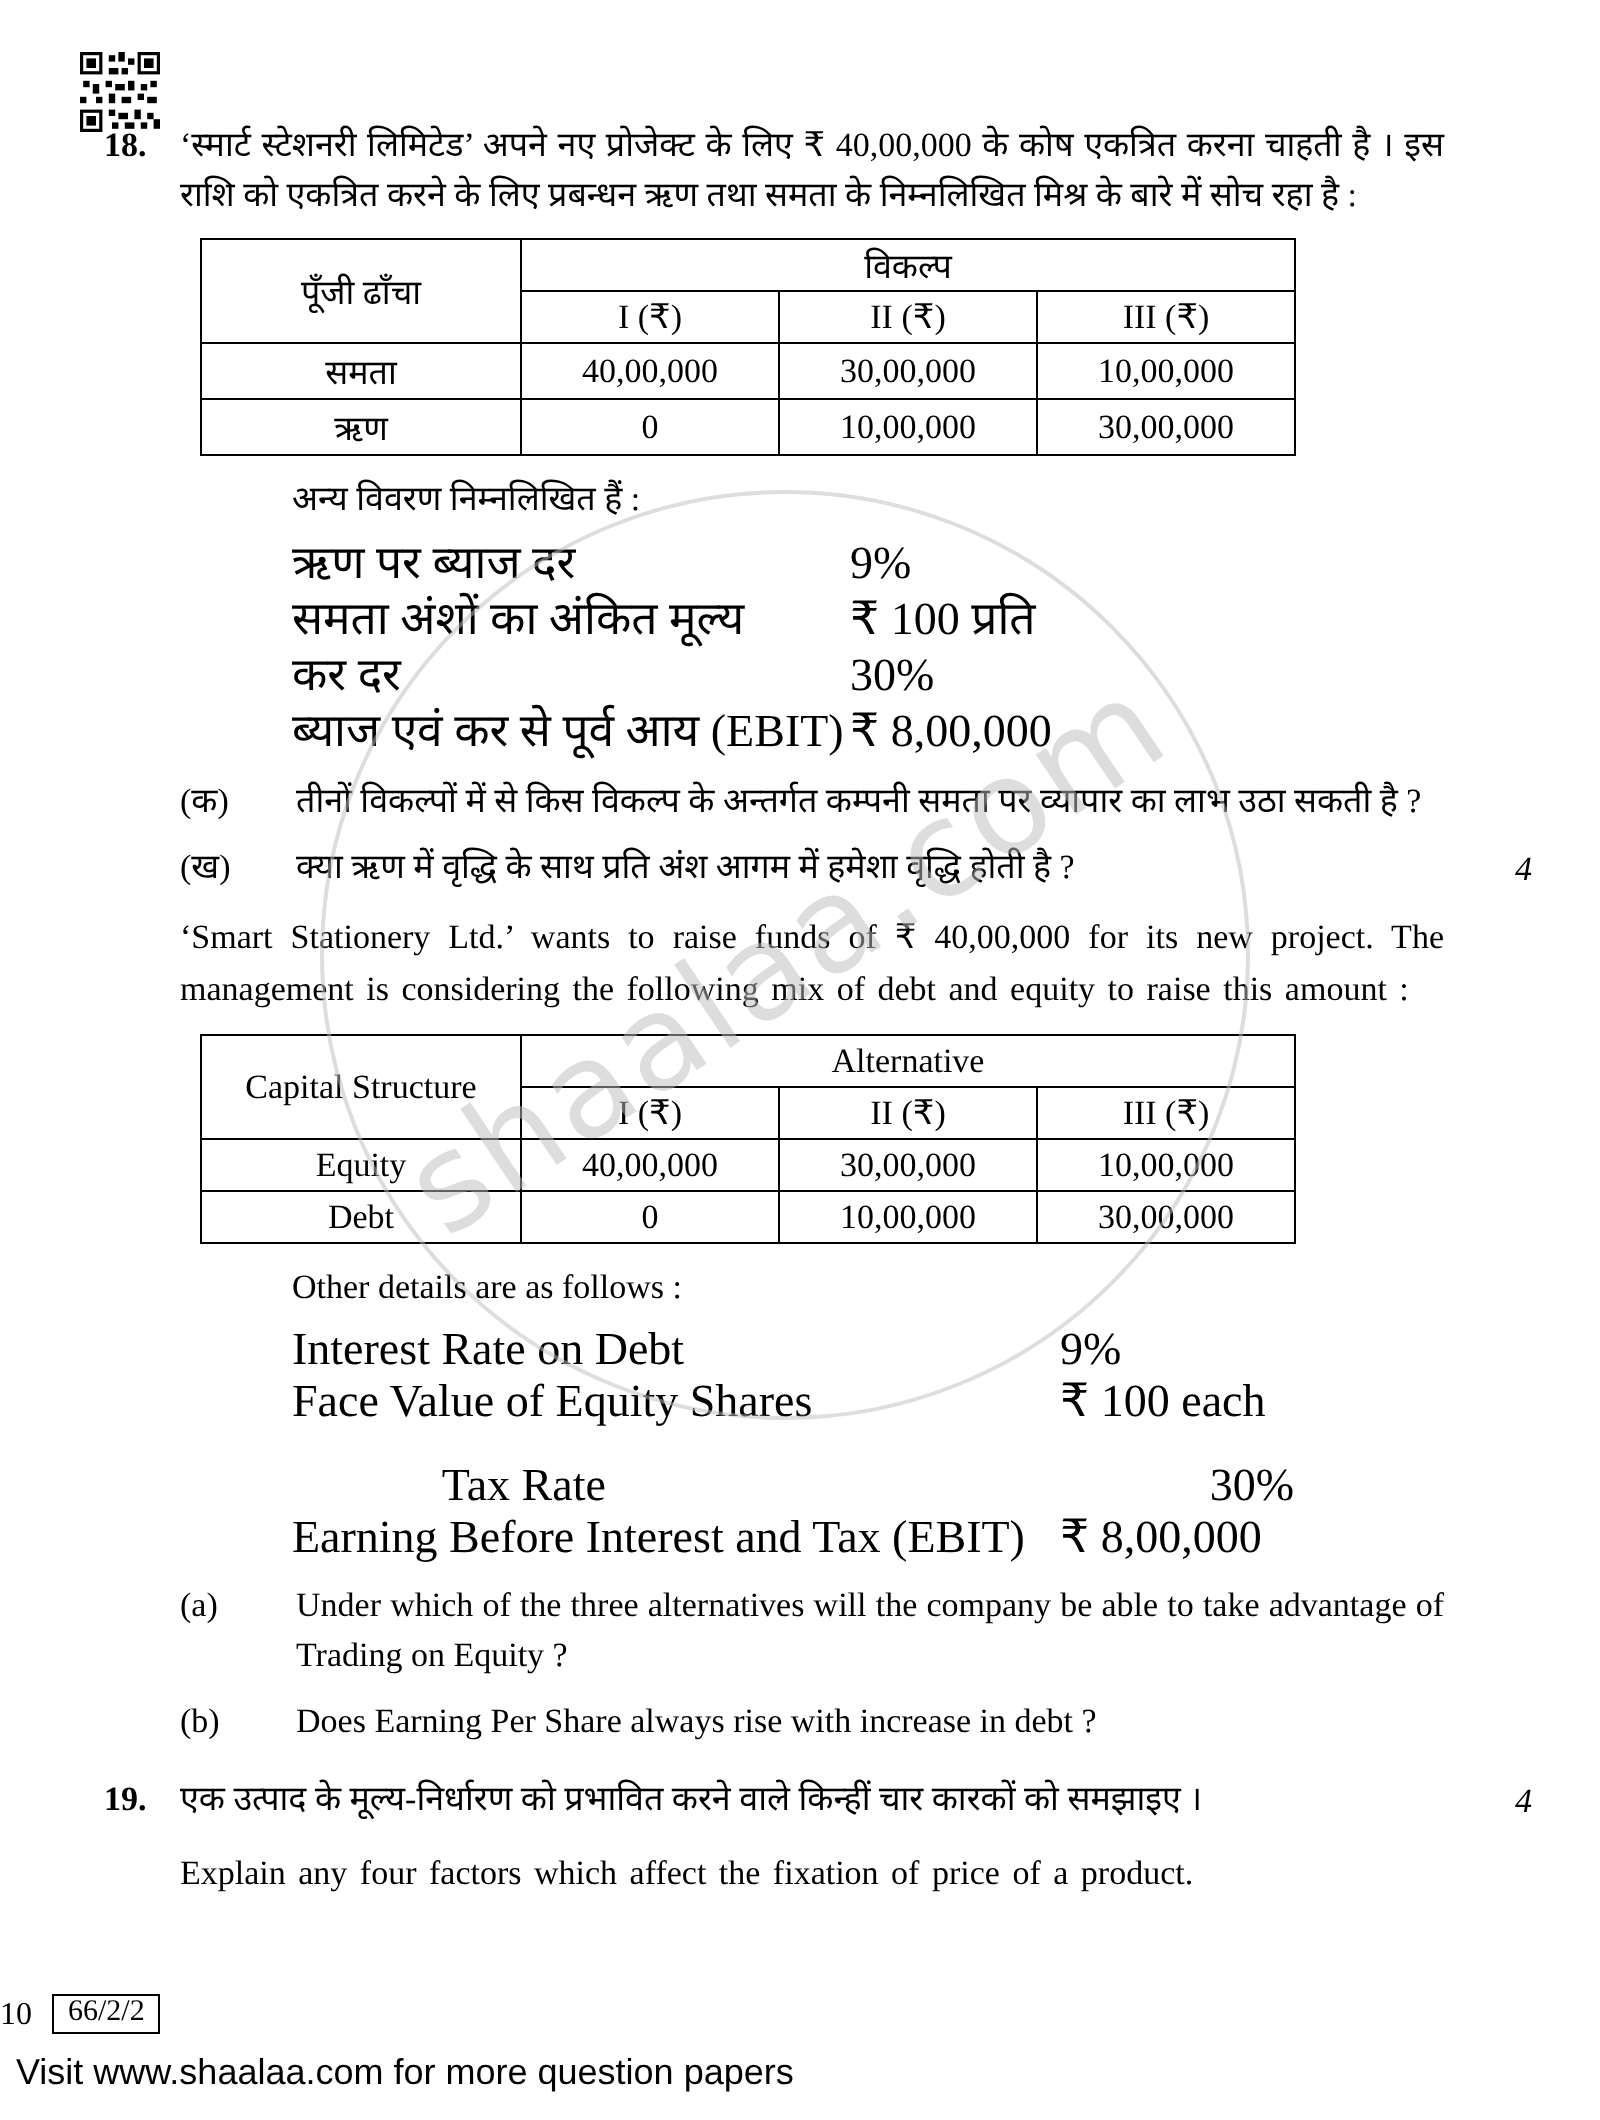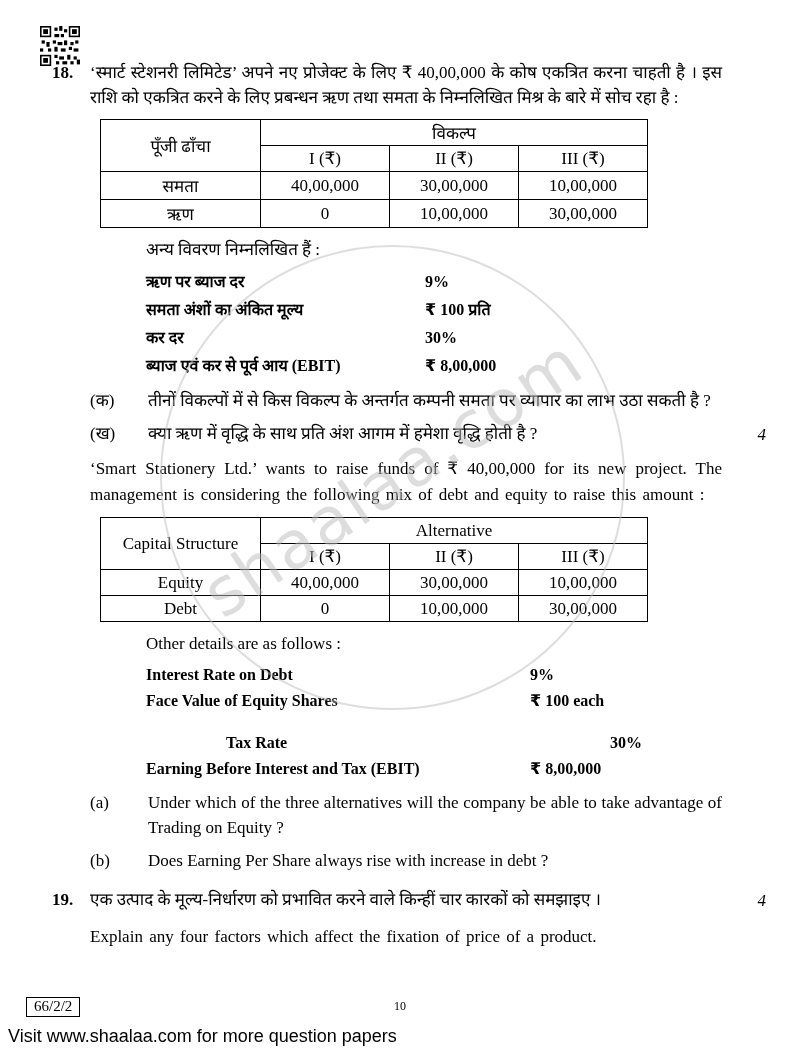--- a/index.html
+++ b/index.html
@@ -26,36 +26,36 @@
 
   .para { font-size:17px; line-height:25px; text-align:justify; }
   .para.eng { margin-top:10px; line-height:26px; word-spacing:2px; }
 
   table.qtable { border-collapse:collapse; margin:9px 0 9px 10px; width:548px; table-layout:fixed; }
   table.qtable td { border:1px solid #000; font-size:17px; text-align:center; padding:1px 4px; height:26px; }
   table.qtable .c0 { width:160px; }
   table.qtable td.datarow { height:28px; }
 
   .details-title { font-size:17px; line-height:25px; margin:6px 0 6px 56px; }
-  .detail { display:flex; padding-left:56px; font-size:16px; line-height:28px;font-weight:bold; }
+  .detail { display:flex; padding-left:56px; font-size:23px; line-height:28px; }
   .dl-hi .lbl { width:279px; }
   .dl-en .lbl { width:384px; }
   .dl-en .detail { line-height:26px; }
   .dl-en .detail.gap { margin-top:16px;justify-content:center; }
 
   .part { display:flex; margin-top:8px; position:relative; }
   .plbl { width:58px; font-size:17px; line-height:25px; }
   .ptext { flex:1; font-size:17px; line-height:25px; text-align:justify; }
   .marks { position:absolute; right:-44px; bottom:1px; font-size:17px; font-style:italic; }
 
   .q19 { margin-top:14px; }
   .q19 .para.eng { margin-top:12px; }
 
   .footer-code { position:absolute; z-index:3; left:26px; top:997px; border:1px solid #000; padding:0 7px 1px; font-size:15px; }
-  .footer-page { position:absolute; z-index:3; left:0; right:0; top:999px; text-align:center; font-size:12px; }
+  .footer-page { position:absolute; z-index:3; left:0; right:0; top:999px; text-align:left; font-size:16px; }
   .footer-visit { position:absolute; z-index:3; left:8px; top:1026px; font-family:"Liberation Sans","DejaVu Sans",sans-serif; font-size:18px; color:#000000; }
 </style>
 </head>
 <body>
 
 <div class="page">
 
   <div class="watermark">
     <div class="wm-circle"></div>
     <div class="wm-text">shaalaa.com</div>

